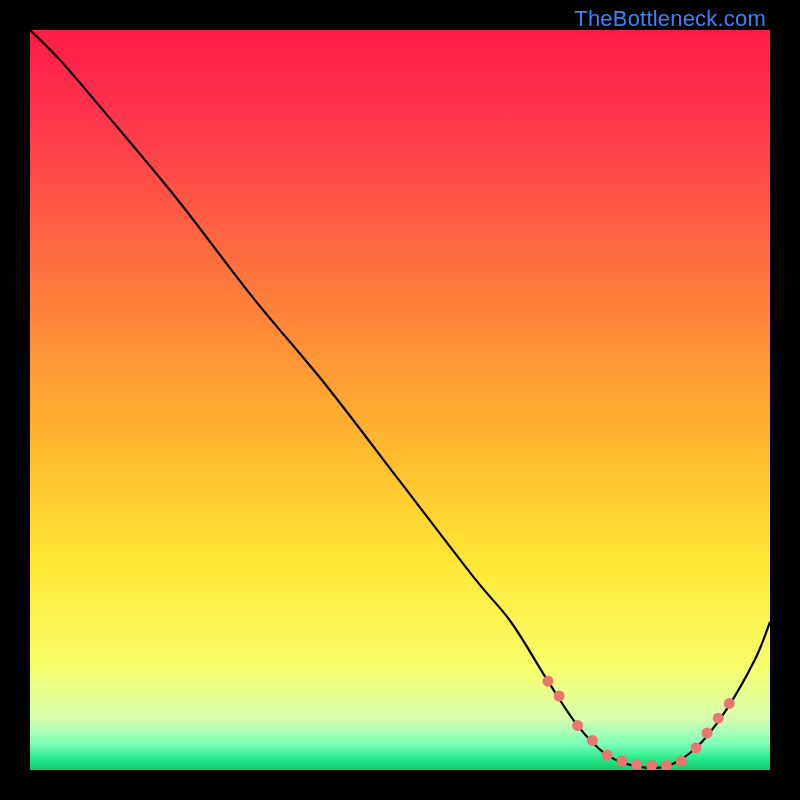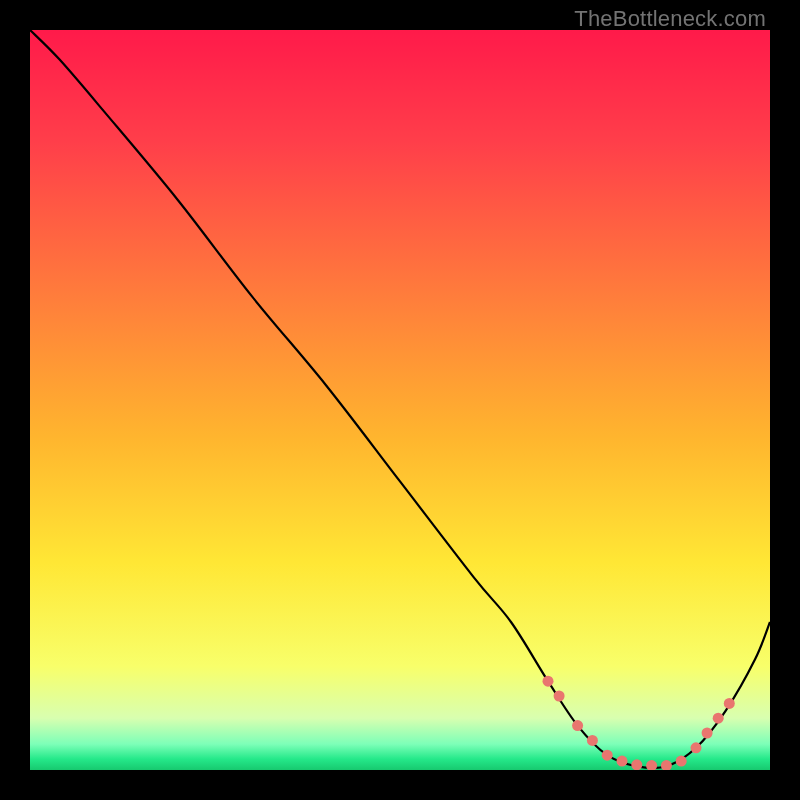--- a/index.html
+++ b/index.html
@@ -16,21 +16,21 @@
     left: 30px;
     top: 30px;
     width: 740px;
     height: 740px;
     background: #000;
   }
   .attribution {
     position: absolute;
     top: 6px;
     right: 34px;
-    color: #737373;
+    color: #3b82f6;
     font-size: 22px;
     letter-spacing: 0.2px;
   }
   svg {
     position: absolute;
     left: 30px;
     top: 30px;
   }
 </style>
 </head>

